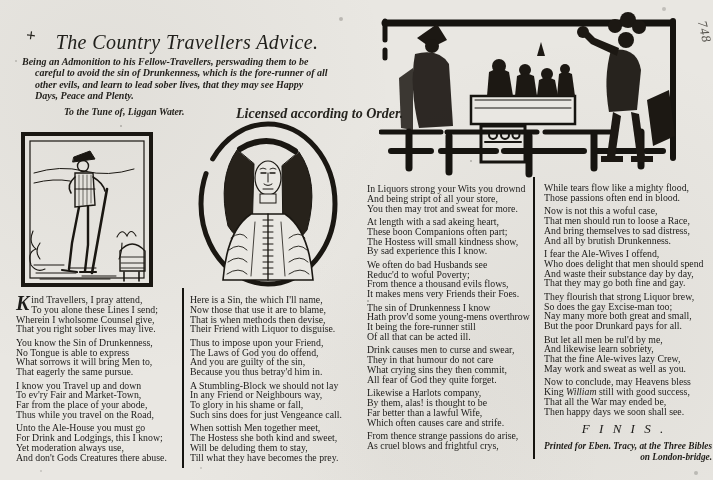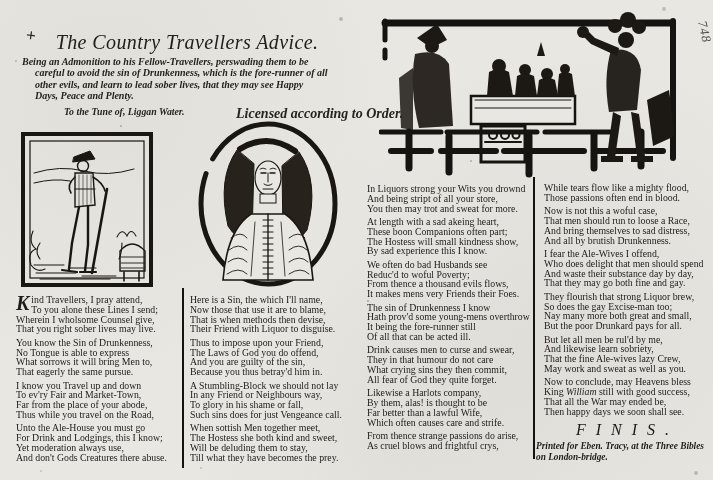--- a/index.html
+++ b/index.html
@@ -39,22 +39,22 @@
   .col3{left:367px;top:184px;}
   .col4{left:544px;top:183px;}
   .stanza{margin-bottom:3.6px;}
   .vline{white-space:nowrap;}
   .dropcap{float:left;font-size:20px;line-height:17px;font-style:italic;
     margin-right:2px;font-weight:bold;}
   .vrule{position:absolute;width:1.6px;background:#15140f;}
   .vr1{left:182px;top:288px;height:180px;}
   .vr2{left:533px;top:177px;height:282px;}
   .finis{position:absolute;left:544px;top:421px;width:160px;text-align:center;
-    font-size:16px;font-style:italic;letter-spacing:3px;white-space:nowrap;}
-  .imprint{position:absolute;left:536px;top:441px;width:176px;text-align:left;
+    font-size:13px;font-style:italic;letter-spacing:3px;white-space:nowrap;}
+  .imprint{position:absolute;left:536px;top:441px;width:176px;text-align:right;
     font-size:9.3px;font-style:italic;font-weight:bold;line-height:11px;color:#1f1d19;}
   .shelfmark{position:absolute;left:693px;top:24px;font-size:13px;color:#55524c;
     font-style:italic;transform:rotate(76deg);letter-spacing:1px;}
   svg{position:absolute;}
   .wc-traveller{left:20px;top:131px;}
   .wc-portrait{left:193px;top:118px;}
   .wc-tavern{left:379px;top:8px;}
 </style>
 </head>
 <body>

